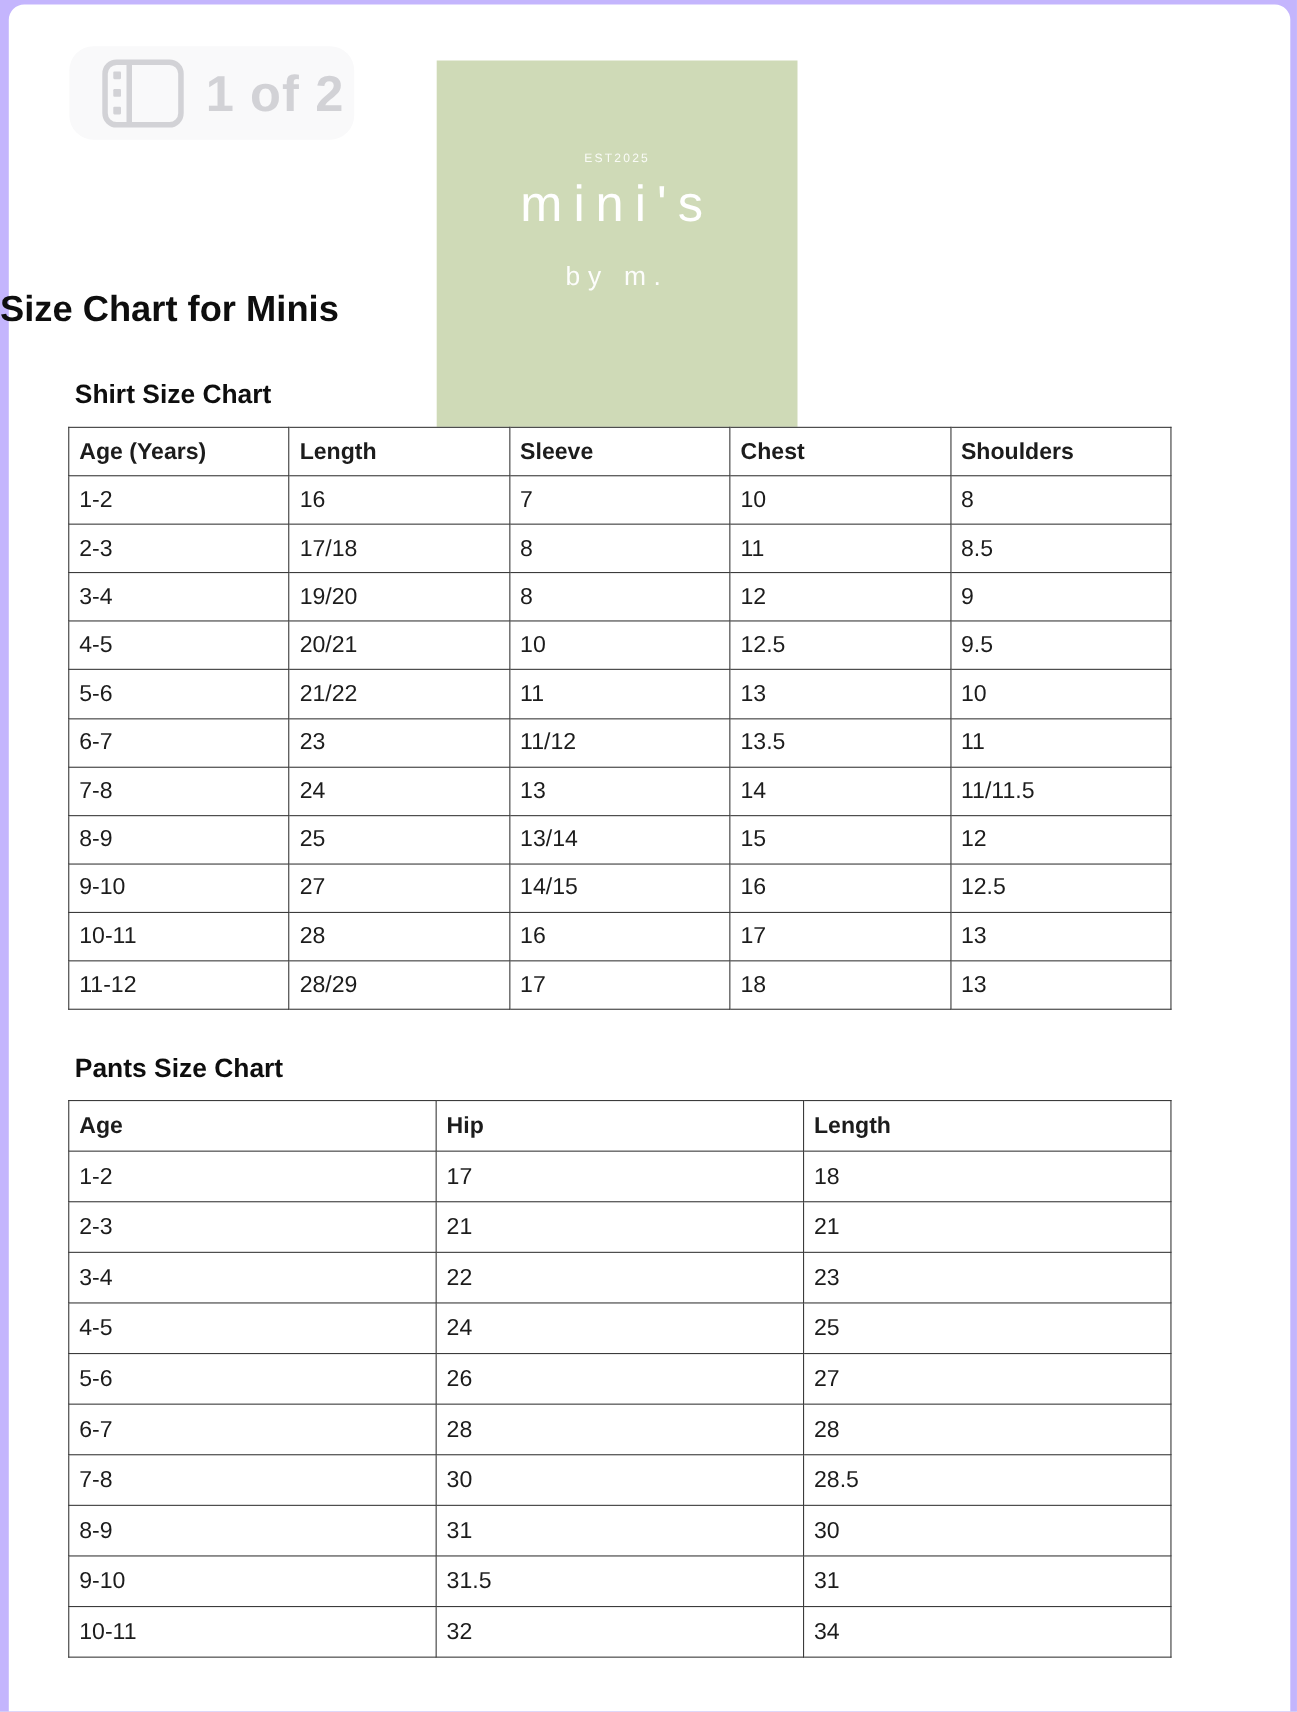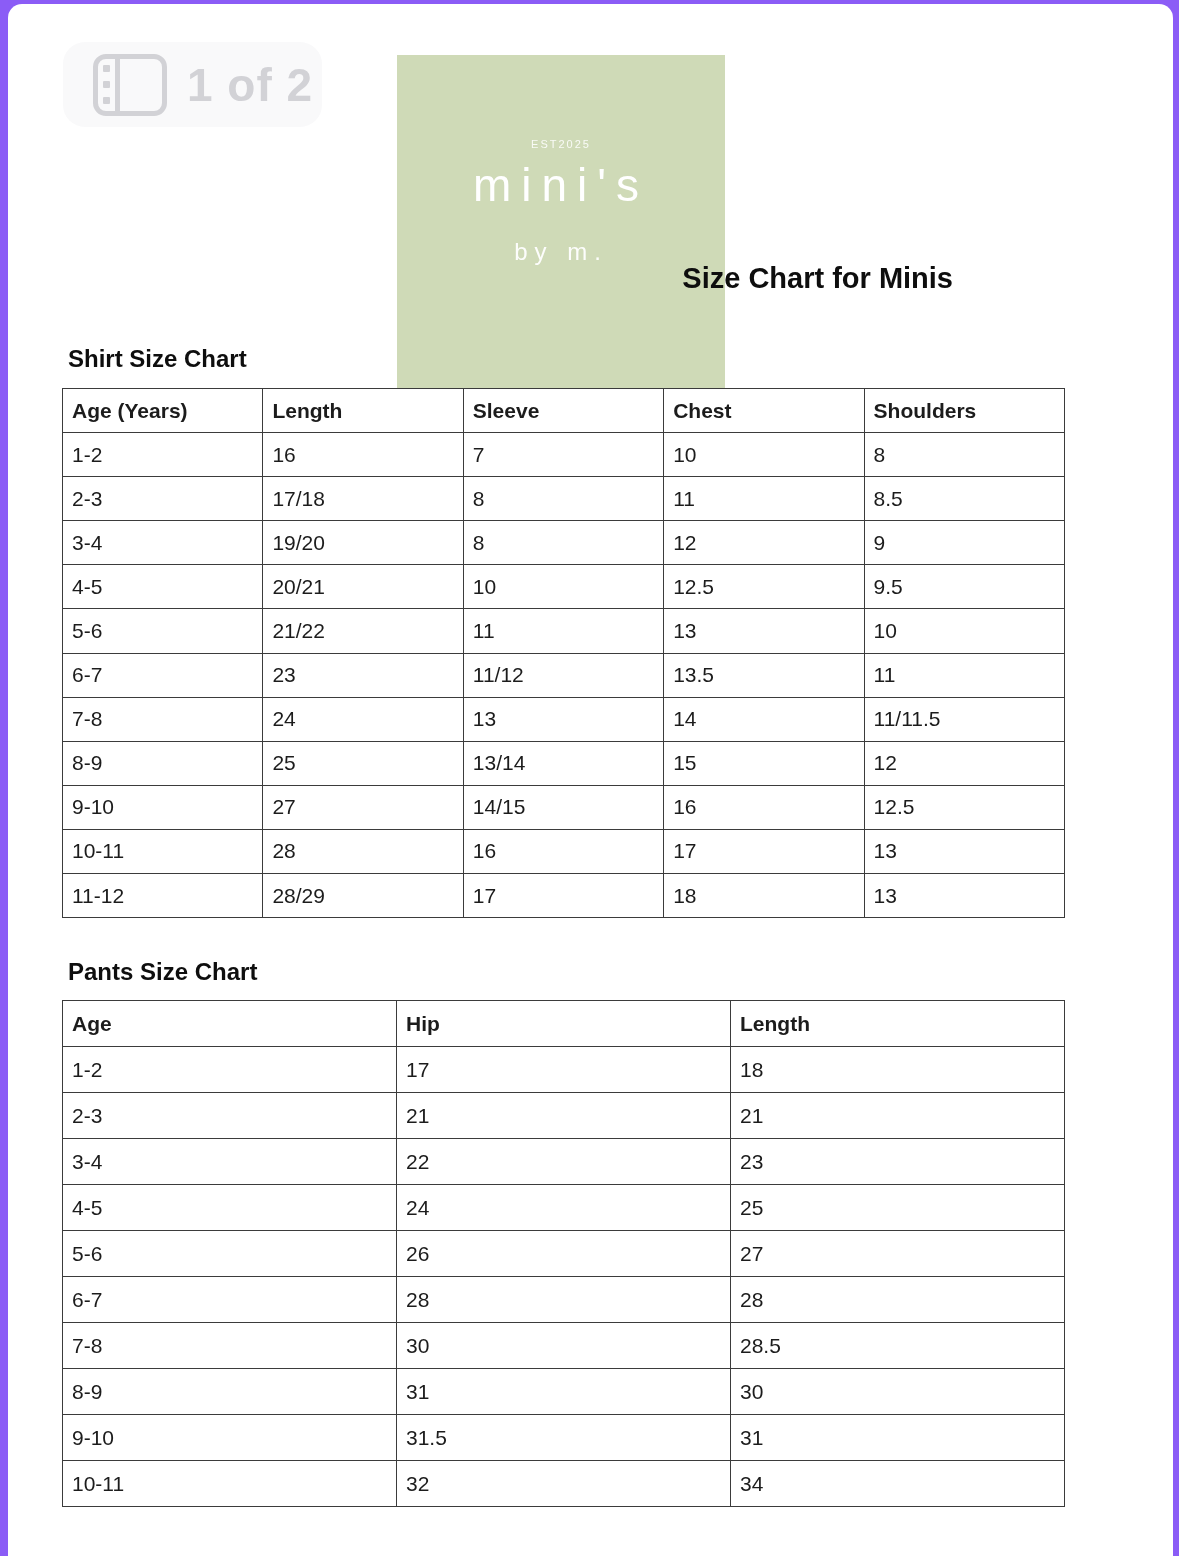--- a/index.html
+++ b/index.html
@@ -1,37 +1,37 @@
 <!DOCTYPE html>
 <html><head>
 <meta charset="utf-8">
 <style>
   html,body{margin:0;padding:0;}
   body{background:#dcdce2;font-family:"Liberation Sans",sans-serif;}
-  .screen{position:relative;width:1179px;height:1556px;background:#8b5cf6;overflow:hidden;}
+  .screen{position:relative;width:1179px;height:1556px;background:#c4b5fd;overflow:hidden;}
   .page{position:absolute;left:8px;top:4px;width:1165px;height:1552px;background:#ffffff;border-radius:14px 14px 0 0;}
 
   
   .page-indicator{position:absolute;left:63px;top:42px;width:259px;height:85px;background:#f9f9fa;
     border-radius:22px;display:flex;align-items:center;box-sizing:border-box;padding-left:30px;}
   .pi-icon{position:relative;width:64px;height:52px;border:5px solid #d2d2d6;border-radius:13px;flex:none;}
   .pi-divider{position:absolute;left:17px;top:0;width:5px;height:100%;background:#d2d2d6;}
   .pi-dot{position:absolute;left:5px;width:7px;height:7px;background:#d2d2d6;border-radius:1px;}
   .pi-dot.d1{top:6px}.pi-dot.d2{top:22px}.pi-dot.d3{top:38px}
   .pi-label{margin-left:20px;font-size:46px;font-weight:700;color:#d2d2d6;letter-spacing:1px;}
 
   
   .logo-block{position:absolute;left:397px;top:55px;width:328px;height:333px;background:#cfdab7;}
   .logo-est{position:absolute;top:83px;left:0;width:100%;display:flex;justify-content:center;
     font-size:11px;letter-spacing:2px;color:rgba(255,255,255,0.88);}
   .logo-brand{position:absolute;top:104px;left:0;width:100%;text-align:center;font-size:46px;
     letter-spacing:10px;color:#ffffff;font-weight:300;line-height:1.15;}
   .logo-by{position:absolute;top:183px;left:0;width:100%;text-align:center;font-size:24px;
     letter-spacing:7px;color:rgba(255,255,255,0.95);font-weight:300;}
-  .doc-title{position:absolute;top:262px;left:0;width:953px;text-align:right;font-size:29px;
+  .doc-title{position:absolute;top:262px;left:0;width:953px;text-align:left;font-size:33px;
     font-weight:700;color:#0e0e0e;}
 
   
   .section-heading{position:absolute;left:68px;font-size:24px;font-weight:700;color:#0e0e0e;}
   .heading-shirt{top:345px;}
   .heading-pants{top:958px;}
 
   
   .size-table{position:absolute;left:62px;width:1003px;border-collapse:collapse;table-layout:fixed;
     font-size:21px;color:#1c1c1c;}

